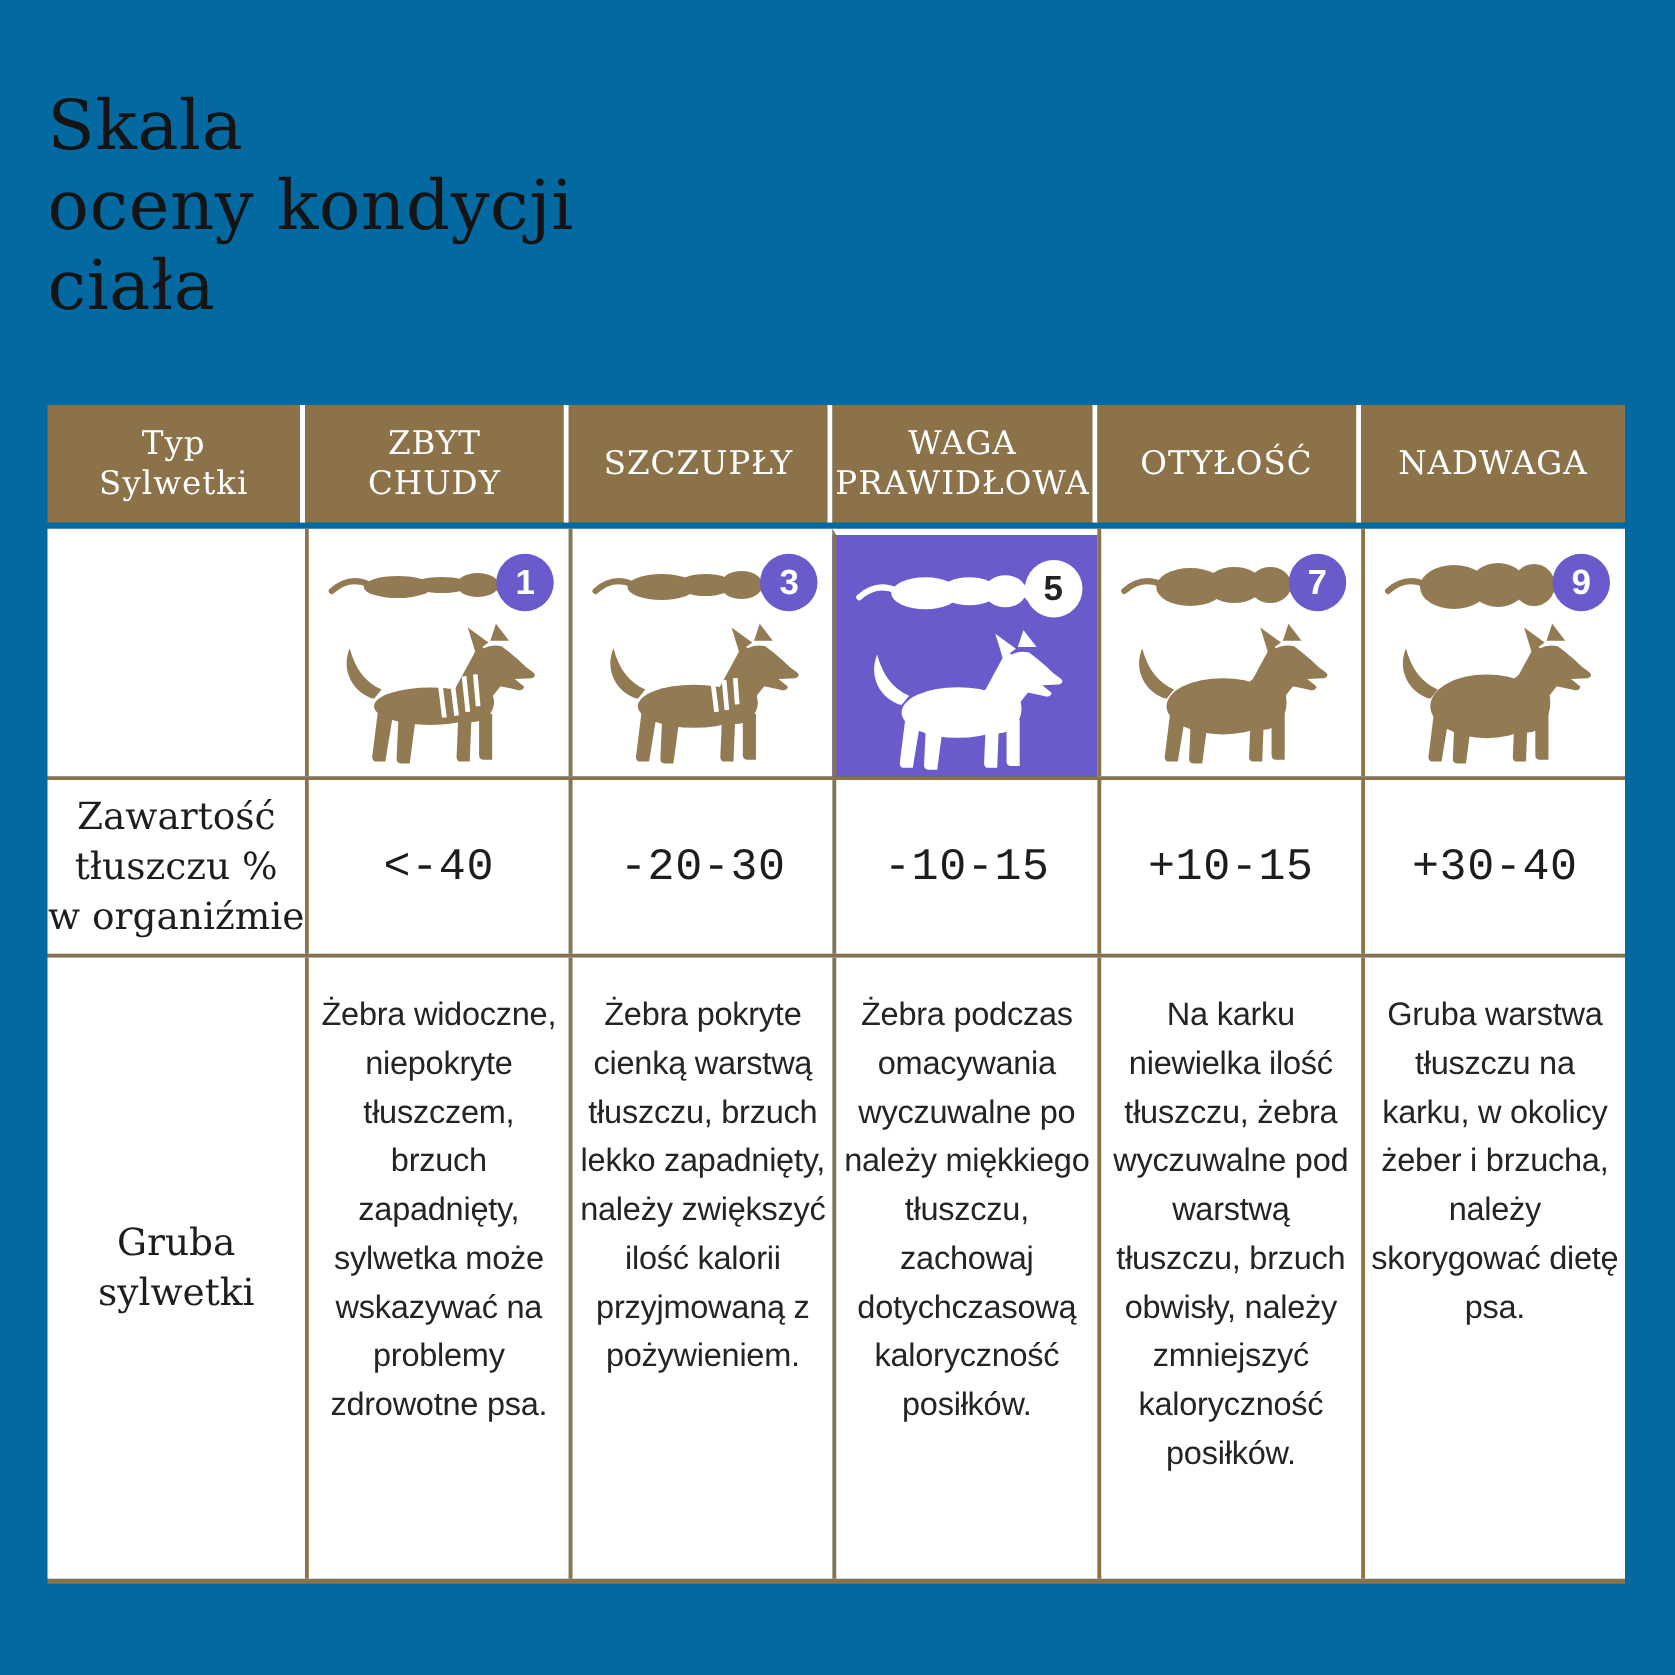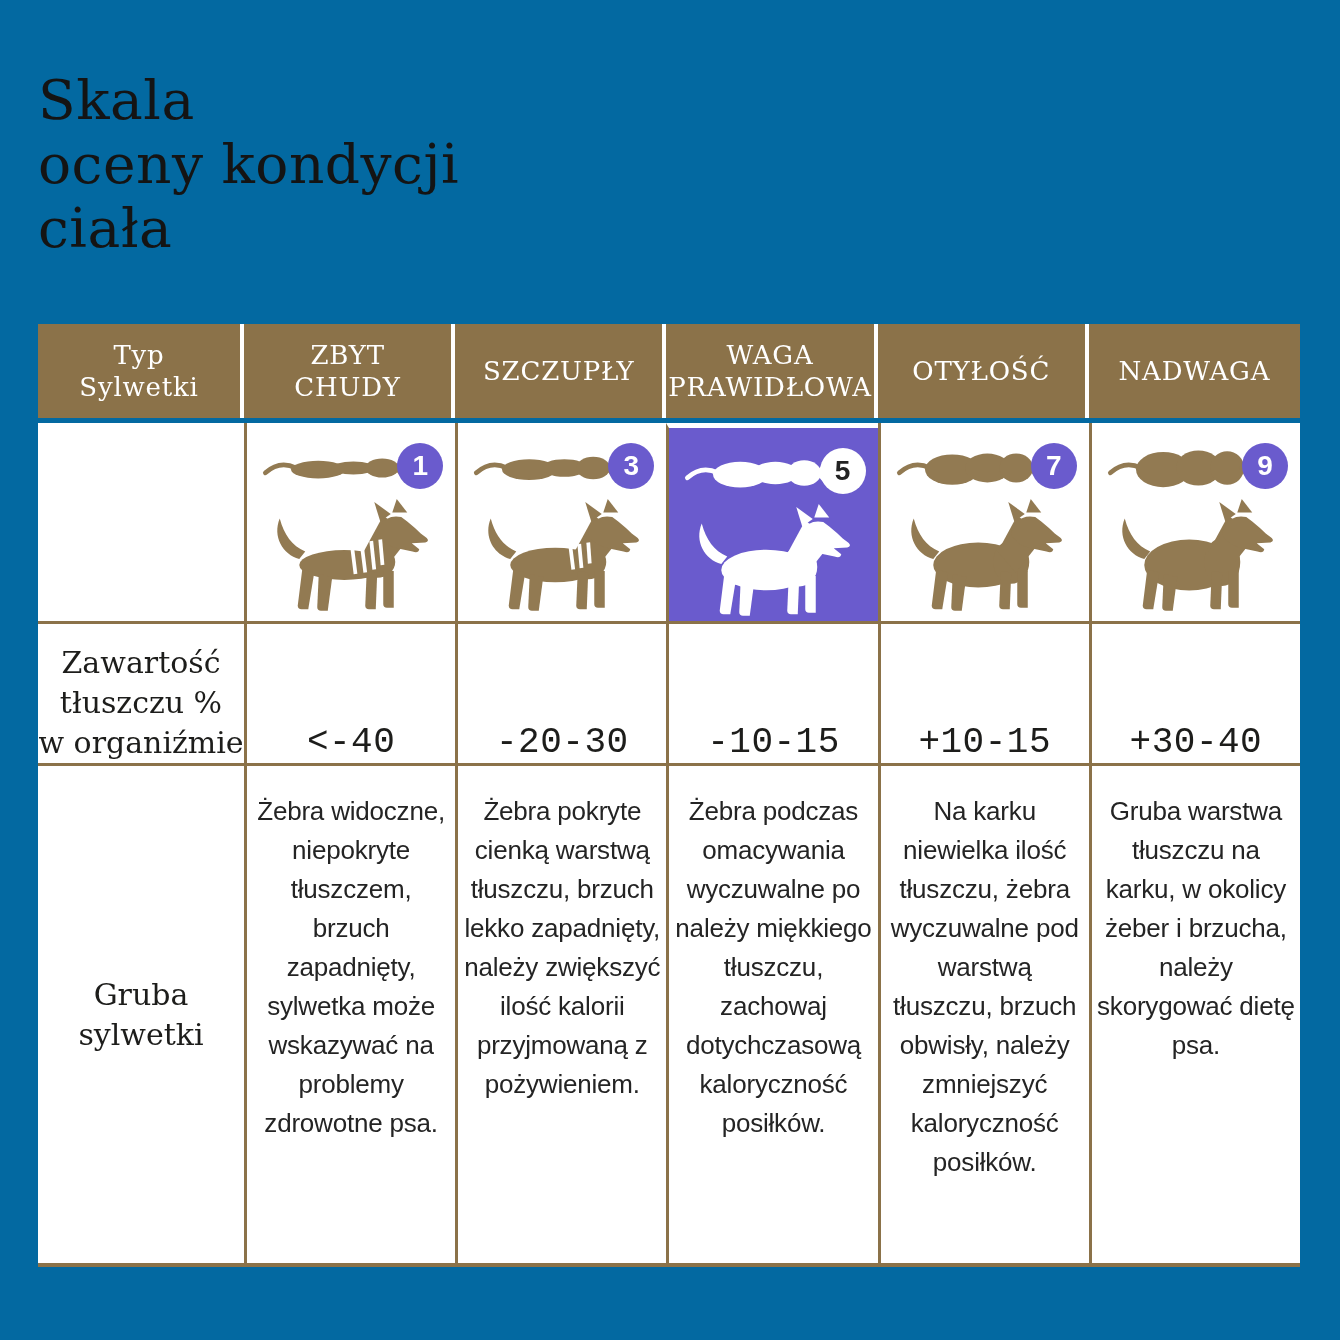--- a/index.html
+++ b/index.html
@@ -47,21 +47,21 @@
   .badge{
     position:absolute;top:20px;right:12px;width:46px;height:46px;border-radius:50%;
     background:var(--purple);color:#fff;
     display:flex;align-items:center;justify-content:center;
     font-family:"Liberation Sans","DejaVu Sans",sans-serif;font-weight:bold;font-size:28px;
   }
   .dog-cell.hl .badge{background:#ffffff;color:#232323;}
 
   
   .fat-row{height:142px;border-top:3px solid var(--brown);}
-  .fat-row .cell{justify-content:flex-end;}
+  .fat-row .cell{justify-content:center;}
   .fat-value{
     font-family:Liberation Mono, monospace;
     font-size:36px;color:var(--ink);letter-spacing:0.5px;
   }
 
   
   .label-cell{justify-content:center;}
   .row-label{
     font-family:"DejaVu Serif","Liberation Serif",serif;
     font-size:30px;line-height:40px;color:var(--ink);text-align:center;

